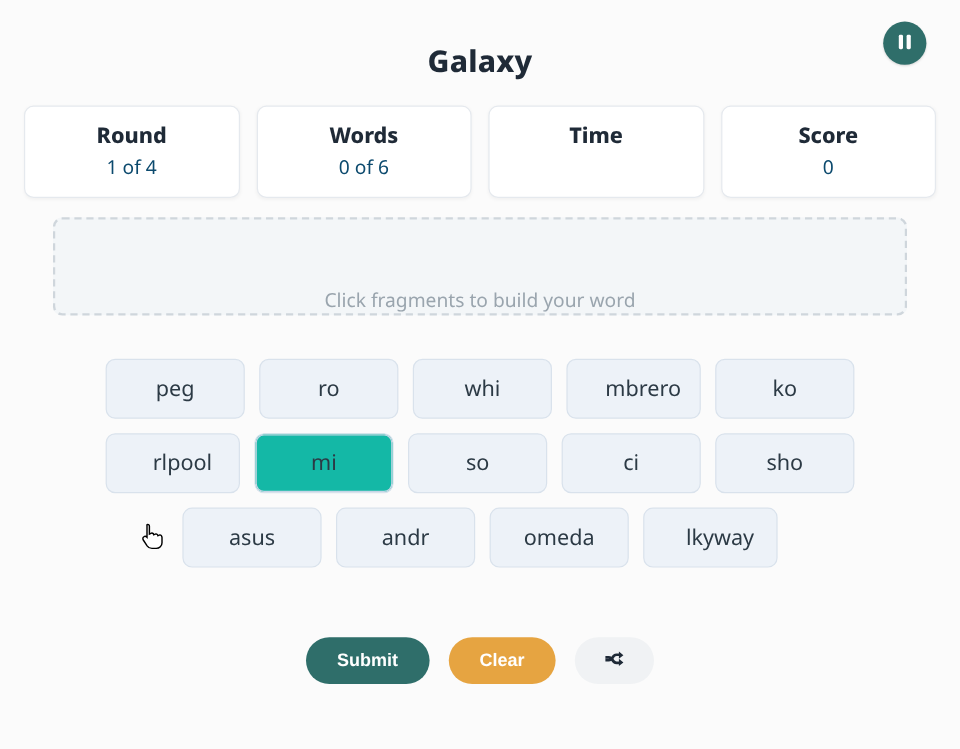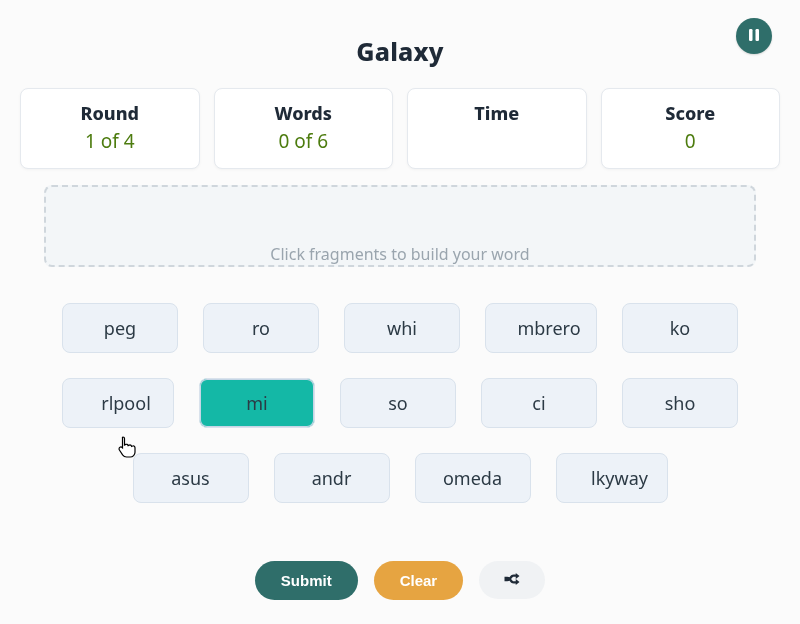--- a/index.html
+++ b/index.html
@@ -25,28 +25,28 @@
   .stats{
     display:flex;gap:14px;padding:0 20px;margin-bottom:16px;
   }
   .stat{
     flex:1;background:#fff;border:1px solid #e5e9ee;border-radius:8px;
     box-ShadowX:0 1px 3px rgba(0,0,0,.04);
     box-shadow:0 1px 3px rgba(0,0,0,.04);
     padding:14px 10px;text-align:center;
   }
   .stat .label{font-weight:800;font-size:18px;line-height:1.15;}
-  .stat .value{font-size:19px;color:#4d7c0f;margin-top:4px;}
+  .stat .value{font-size:16px;color:#0c4a6e;margin-top:4px;}
   .build-zone{
     margin:0 44px 36px;height:78px;border:2px dashed #cfd6dc;border-radius:8px;
     background:#f3f6f8;display:flex;align-items:flex-end;justify-content:center;
     color:var(--muted);font-size:16px;
   }
   .fragments{
-    margin:0 48px;display:flex;flex-wrap:wrap;gap:25px;justify-content:center;
+    margin:0 48px;display:flex;flex-wrap:wrap;gap:12px;justify-content:center;
   }
   .frag{
     min-width:74px;padding:12px 20px;background:var(--tile);border:1px solid var(--tile-border);
     border-radius:8px;text-align:center;font-size:18px;color:#2c3a45;cursor:pointer;
     user-select:none;
   }
   .frag.hover{background:#14b8a6;box-shadow:0 0 0 1px #c6d6e6 inset;}
   .frag.wide{padding-left:26px;padding-right:10px;}
   .actions{
     margin-top:58px;display:flex;gap:16px;justify-content:center;align-items:center;

